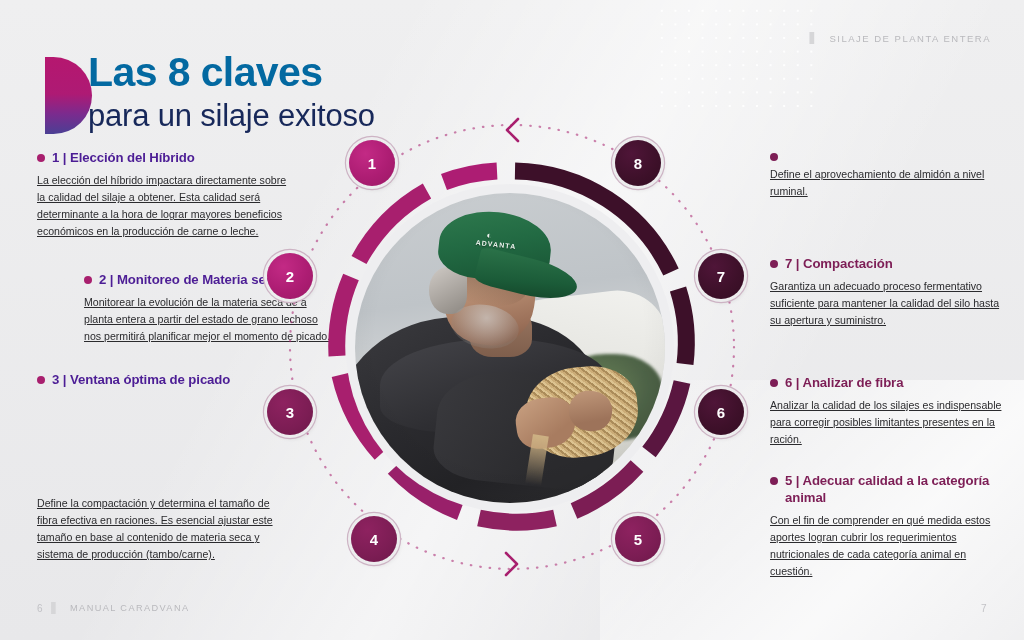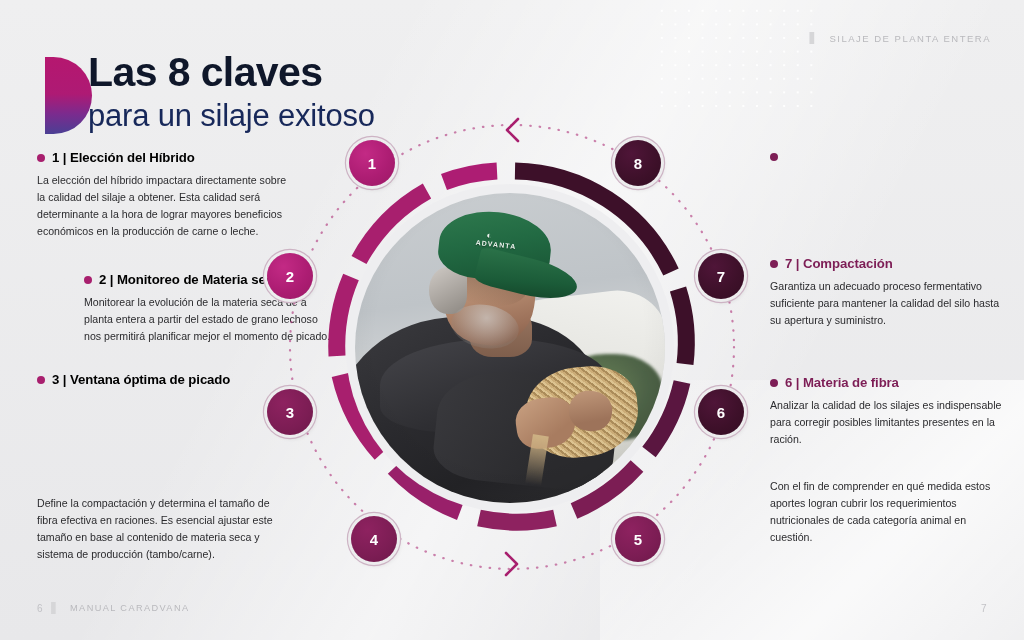--- a/index.html
+++ b/index.html
@@ -60,48 +60,48 @@
 
   
   .logo-mark {
     position: absolute; left: 45px; top: 57px;
     width: 47px; height: 77px;
     border-radius: 0 40px 40px 0;
     background: linear-gradient(180deg, #b5176f 0%, #ae1a74 48%, #7b2b8e 74%, #4b3f94 100%);
   }
   .title-wrap { position: absolute; left: 88px; top: 52px; }
   .title-main {
-    font-size: 41px; font-weight: 700; color: #0f172a;
+    font-size: 41px; font-weight: 700; color: #0369a1;
     letter-spacing: -0.6px; line-height: 1.0;
   }
   .title-sub {
     font-size: 31px; font-weight: 400; color: #17285a;
     letter-spacing: -0.2px; line-height: 1.25; margin-top: 4px;
   }
 
   
   .col { position: absolute; width: 252px; }
   .col-left  { left: 37px; top: 150px; }
   .col-right { left: 770px; top: 149px; width: 232px; }
 
   .entry { margin-bottom: 0; }
   .entry-head {
     display: flex; align-items: flex-start; gap: 7px;
-    color: #000000; font-weight: 700; font-size: 13.2px;
+    color: #4c1d95; font-weight: 700; font-size: 13.2px;
     line-height: 1.28; letter-spacing: -0.1px;
   }
   .col-right .entry-head { color: #7d1e56; }
   .bullet {
     flex: 0 0 auto; width: 8px; height: 8px; border-radius: 50%;
     background: #a81f6e; margin-top: 4px;
   }
   .col-right .bullet { background: #7d1e56; }
   .entry-body {
     margin-top: 5px;
-    font-size: 10.6px; line-height: 1.62; color: #2b2b2e;
+    font-size: 10.6px; line-height: 1.62; color: #2b2b2e; text-decoration: underline;
   }
 
   
   .e1 { position: absolute; top: 0px;   left: 0; width: 252px; }
   .e2 { position: absolute; top: 122px; left: 0; width: 252px; margin-left: 47px; }
   .e3 { position: absolute; top: 222px; left: 0; width: 252px; }
   .e4 { position: absolute; top: 340px; left: 0; width: 252px; }
 
   .r8 { position: absolute; top: 0px;   left: 0; width: 232px; }
   .r7 { position: absolute; top: 107px; left: 0; width: 232px; }
@@ -328,43 +328,50 @@
     <div class="entry e4">
       <div class="entry-body">Define la compactación y determina el  tamaño de fibra efectiva en raciones. Es esencial ajustar este tamaño en base al contenido de materia seca y sistema de producción (tambo/carne).</div>
     </div>
   </div>
 
   <div class="col col-right">
     <div class="entry r8">
       <div class="entry-head">
         <span class="bullet"></span>
       </div>
+      <div class="entry-body">Define el aprovechamiento de almidón a nivel ruminal.</div>
     </div>
 
     <div class="entry r7">
       <div class="entry-head">
         <span class="bullet"></span>
         <span><span>7</span>
         <span>|</span>
         <span>Compactación</span></span>
       </div>
       <div class="entry-body">Garantiza un adecuado proceso fermentativo suficiente para mantener la calidad del silo hasta su apertura y suministro.</div>
     </div>
 
     <div class="entry r6">
       <div class="entry-head">
         <span class="bullet"></span>
         <span><span>6</span>
         <span>|</span>
-        <span>Materia de fibra</span></span>
+        <span>Analizar de fibra</span></span>
       </div>
       <div class="entry-body">Analizar la calidad de los silajes es indispensable para corregir posibles limitantes presentes en la ración.</div>
     </div>
 
     <div class="entry r5">
+      <div class="entry-head">
+        <span class="bullet"></span>
+        <span><span>5</span>
+        <span>|</span>
+        <span>Adecuar calidad a la categoría animal</span></span>
+      </div>
       <div class="entry-body">Con el fin de comprender en qué medida estos aportes logran cubrir los requerimientos nutricionales de cada categoría animal en cuestión.</div>
     </div>
   </div>
 
   <div class="diagram">
 
     <svg width="490" height="470" viewBox="0 0 490 470">
 
       <circle cx="245" cy="235" r="222" fill="none" stroke="#a81f6e" stroke-width="2.2" stroke-linecap="round" stroke-dasharray="0.5 9" opacity="0.55"></circle>
 

